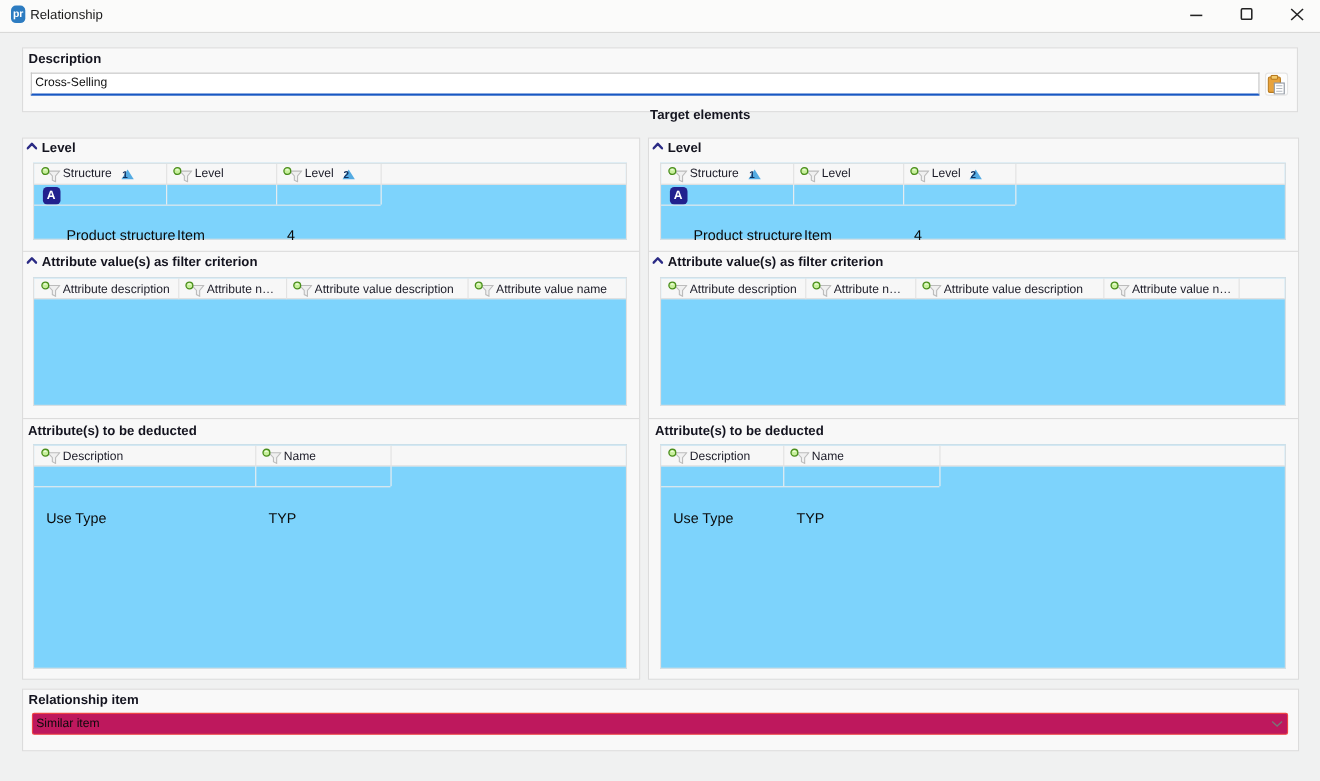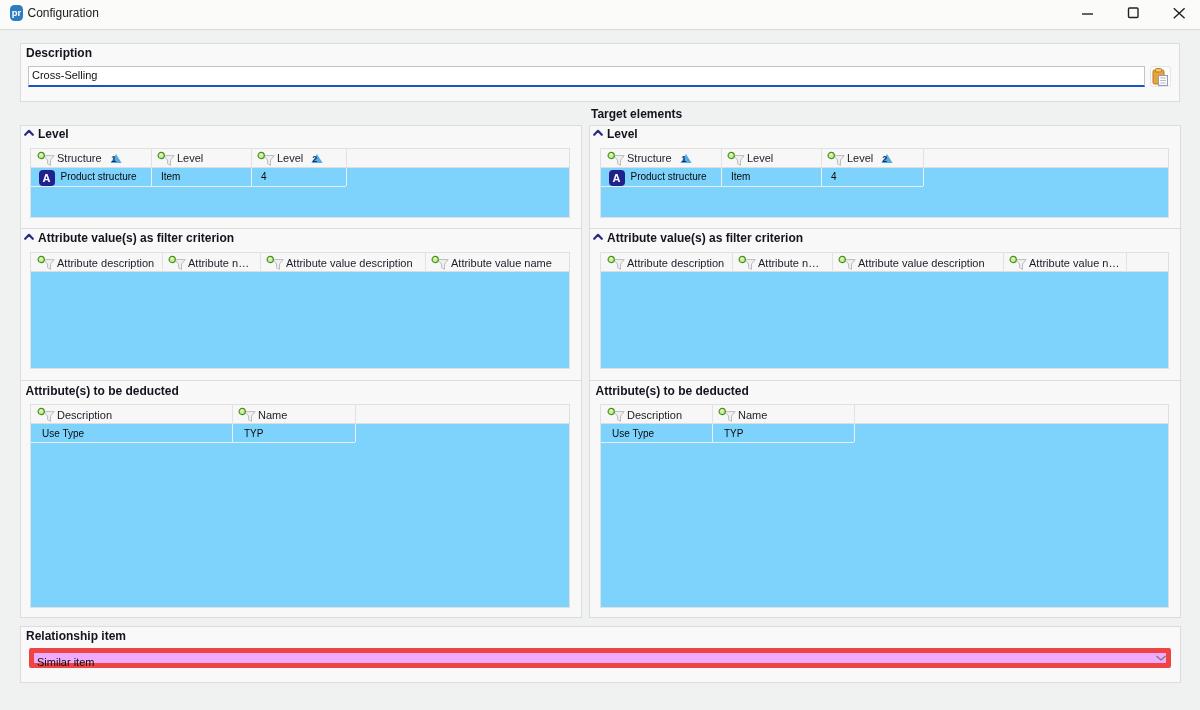--- a/index.html
+++ b/index.html
@@ -13,45 +13,45 @@
 .grplbl { font-weight:bold; font-size:12px; color:#14141f; }
 .inputbox { left:28px; top:66px; width:1117px; height:21px; background:#fff; border:1px solid #c4c4c4; border-bottom:2px solid #1857c2; font-size:11px; color:#101010; line-height:17px; padding-left:3px; }
 .pastebtn { left:1150px; top:66px; width:21px; height:21px; background:#fdfdfd; border:1px solid #e5e5e5; border-radius:3px; }
 .sechdr { font-weight:bold; font-size:12px; color:#14141f; }
 .tbl { background:#7dd3fc; border:1px solid #e0e0e0; }
 .thead { left:0; top:0; right:0; height:19px; background:#f7f7f7; border-bottom:1px solid #dddddd; }
 .hsep { top:0; width:1px; height:19px; background:#e2e2e2; position:absolute; }
 .rsep { width:1px; position:absolute; background:#efefef; }
 .hcell { position:absolute; top:0; height:19px; display:flex; align-items:center; padding-left:6px; font-size:11px; color:#1c1c28; }
 .hcell .txt { margin-left:2px; white-space:nowrap; overflow:hidden; }
-.rowtxt { position:absolute; font-size:10px; color:#0a0a0a; white-space:nowrap; }
+.rowtxt { position:absolute; font-size:13px; color:#0a0a0a; white-space:nowrap;margin-top:35px; }
 .sepline { position:absolute; height:1px; background:#dcdcdc; }
 .aicon { position:absolute; width:16px; height:16px; background:#21218e; border-radius:4px; color:#fff; font-weight:bold; font-size:11px; text-align:center; line-height:16px; }
-.combo { background:#f0abfc; border:5px solid #ef4444; border-radius:2px; font-size:11px; color:#0a0a0a; }
+.combo { background:#be185d; border:1px solid #ef4444; border-radius:2px; font-size:11px; color:#0a0a0a; }
 svg { display:block; }
 </style>
 </head>
 <body>
 <div class="abs titlebar"></div>
 <div class="abs appicon">pr</div>
-<div class="abs wintitle">Configuration</div>
+<div class="abs wintitle">Relationship</div>
 <svg class="abs" style="left:1070px;top:0" width="130" height="30">
   <line x1="12" y1="14" x2="23" y2="14" stroke="#222" stroke-width="1.4"></line>
   <rect x="58.5" y="8" width="9.5" height="9.5" rx="1" fill="none" stroke="#222" stroke-width="1.4"></rect>
   <line x1="103.8" y1="8.2" x2="114.6" y2="18.2" stroke="#222" stroke-width="1.4"></line>
   <line x1="114.6" y1="8.2" x2="103.8" y2="18.2" stroke="#222" stroke-width="1.4"></line>
 </svg>
 
 <div class="abs grpbox" style="left:20px;top:43px;width:1160px;height:59px;"></div>
 <div class="abs grplbl" style="left:26px;top:46px;">Description</div>
 <div class="abs inputbox">Cross-Selling</div>
 <div class="abs pastebtn"></div>
 
 <div class="abs grplbl" style="left:20px;top:124px;">Source elements</div>
-<div class="abs grplbl" style="left:591px;top:107px;">Target elements</div>
+<div class="abs grplbl" style="left:591px;top:97px;">Target elements</div>
 
 <div class="abs grpbox" style="left:20px;top:125px;width:562px;height:493px;background:#f8f8f8;"></div>
 <div class="abs grpbox" style="left:589px;top:125px;width:592px;height:493px;background:#f8f8f8;"></div>
 
 <div class="sepline" style="left:21px;top:228px;width:560px;"></div>
 <div class="sepline" style="left:590px;top:228px;width:590px;"></div>
 <div class="sepline" style="left:21px;top:380px;width:560px;"></div>
 <div class="sepline" style="left:590px;top:380px;width:590px;"></div>
 
 <svg class="abs" style="left:24px;top:128.5px;" width="10" height="8">

